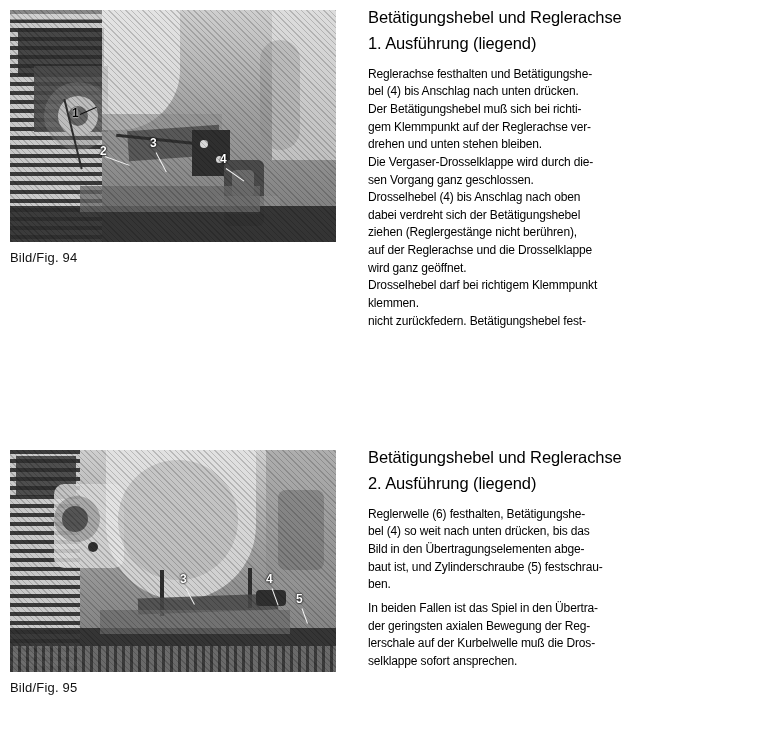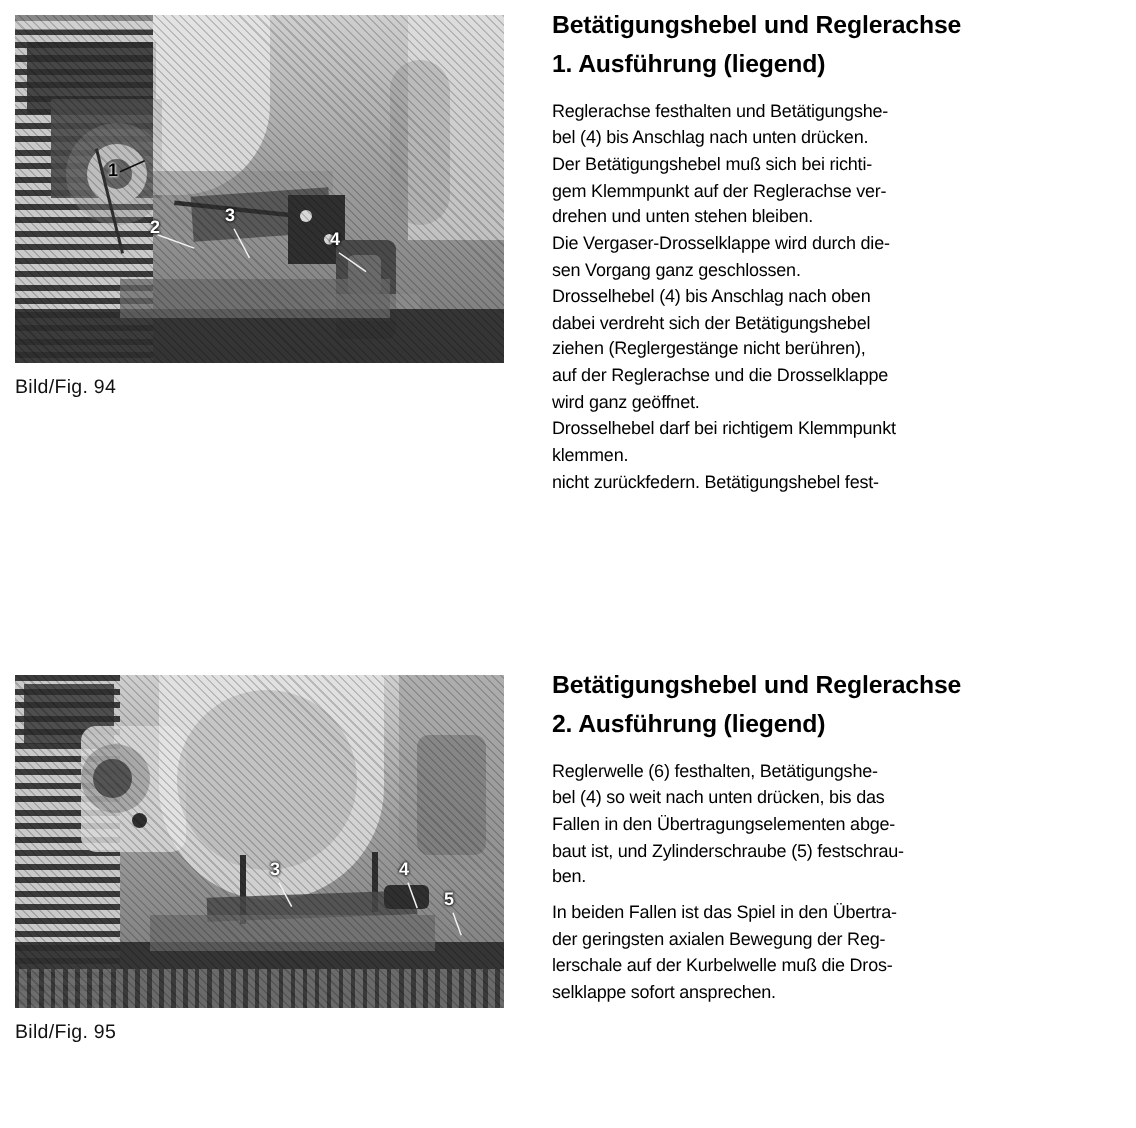--- a/index.html
+++ b/index.html
@@ -106,21 +106,21 @@
     position: absolute;
     background: #101010;
     height: 1px;
     transform-origin: left center;
   }
   .leader.light { background: #f2f2f2; }
 
   
   .heading {
     font-size: 16.5px;
-    font-weight: 700;
+    font-weight: 400;
     line-height: 1.45;
     letter-spacing: -0.1px;
     margin: 0 0 2px 0;
   }
   .heading.sub {
     margin-bottom: 10px;
   }
   .body-line {
     font-size: 12px;
     line-height: 1.47;
@@ -267,21 +267,21 @@
       <div class="photo-caption">Bild/Fig. 95</div>
     </div>
 
     <div class="text-col">
       <div class="heading">Betätigungshebel und Reglerachse</div>
       <div class="heading sub">2. Ausführung (liegend)</div>
 
       <div class="para">
         <p class="body-line">Reglerwelle (6) festhalten, Betätigungshe-</p>
         <p class="body-line">bel (4) so weit nach unten drücken, bis das</p>
-        <p class="body-line">Fallen in den Übertragungselementen abge-</p>
+        <p class="body-line">Bild in den Übertragungselementen abge-</p>
         <p class="body-line">baut ist, und Zylinderschraube (5) festschrau-</p>
         <p class="body-line">ben.</p>
       </div>
       <div class="spacer-6"></div>
       <div class="para">
         <p class="body-line">In beiden Fallen ist das Spiel in den Übertra-</p>
         <p class="body-line">der geringsten axialen Bewegung der Reg-</p>
         <p class="body-line">lerschale auf der Kurbelwelle muß die Dros-</p>
         <p class="body-line">selklappe sofort ansprechen.</p>
       </div>

